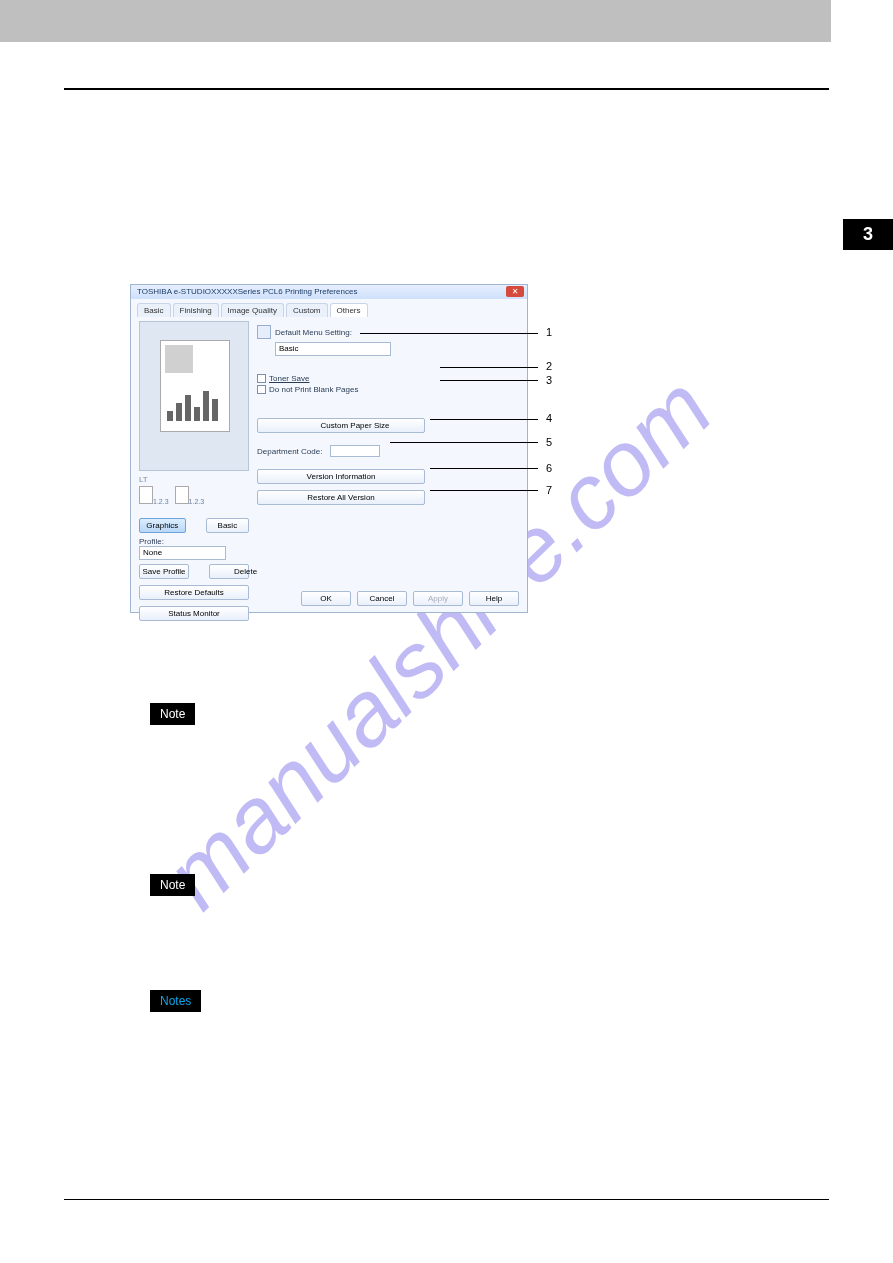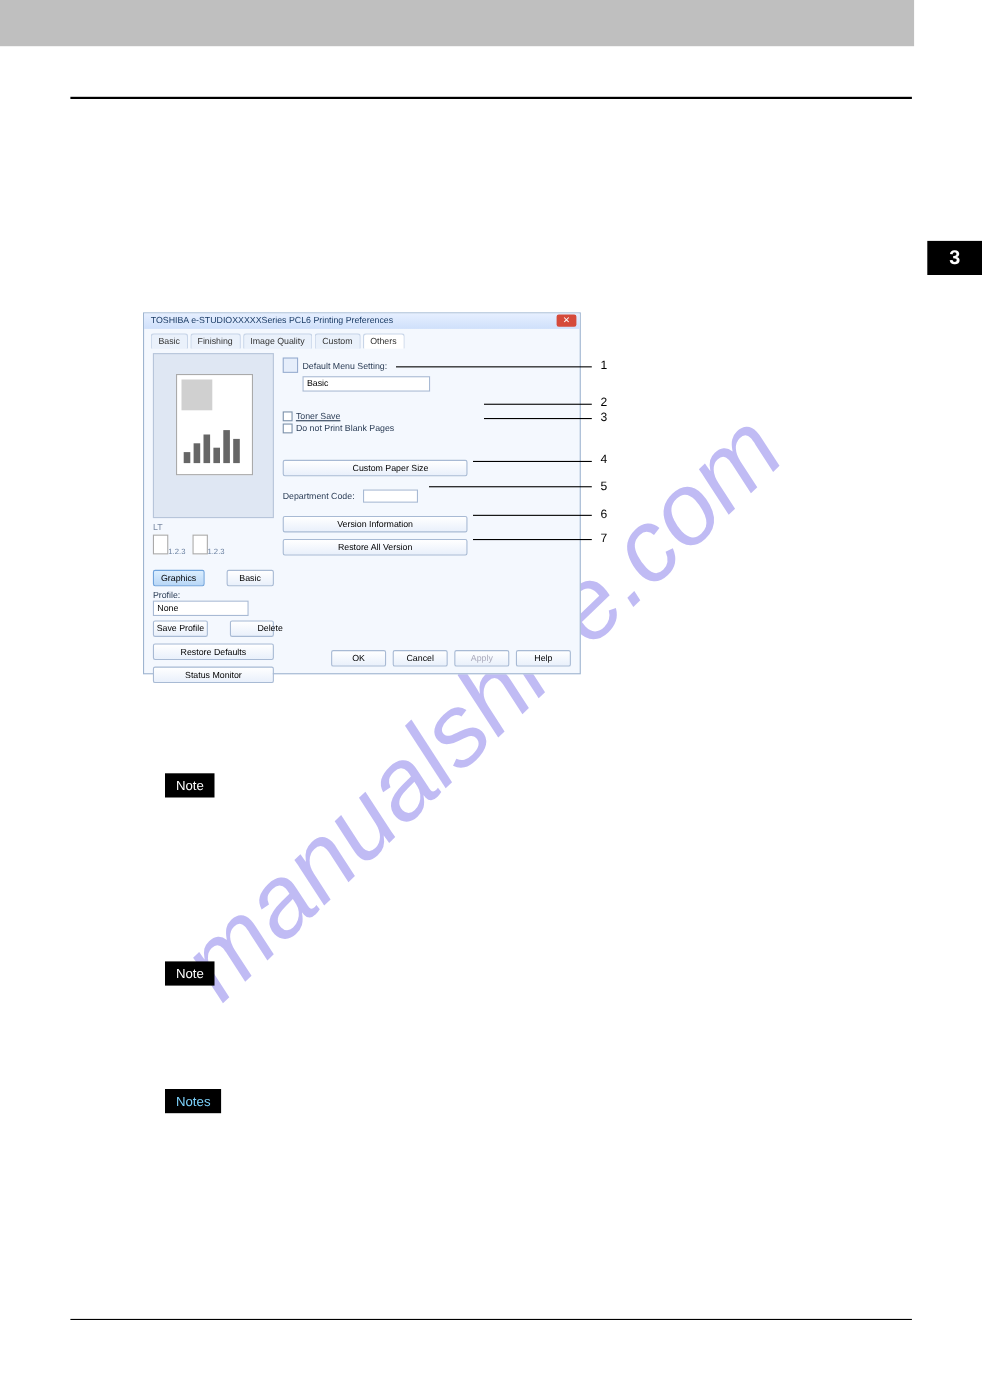--- a/index.html
+++ b/index.html
@@ -156,13 +156,13 @@
 <div style="position:absolute; top:326px; left:546px; font-size:11px;">1</div>
 <div style="position:absolute; top:360px; left:546px; font-size:11px;">2</div>
 <div style="position:absolute; top:374px; left:546px; font-size:11px;">3</div>
 <div style="position:absolute; top:412px; left:546px; font-size:11px;">4</div>
 <div style="position:absolute; top:436px; left:546px; font-size:11px;">5</div>
 <div style="position:absolute; top:462px; left:546px; font-size:11px;">6</div>
 <div style="position:absolute; top:484px; left:546px; font-size:11px;">7</div>
 
 <div style="position:absolute; top:703px; left:150px; background:#000; color:#fff; font-size:12px; padding:4px 10px;">Note</div>
 <div style="position:absolute; top:874px; left:150px; background:#000; color:#fff; font-size:12px; padding:4px 10px;">Note</div>
-<div style="position:absolute; top:990px; left:150px; background:#000; color:#7dd3fc; font-size:12px; padding:4px 10px;">Notes</div>
+<div style="position:absolute; top:990px; left:150px; background:#000; color:#0ea5e9; font-size:12px; padding:4px 10px;">Notes</div>
 
 </body></html>

